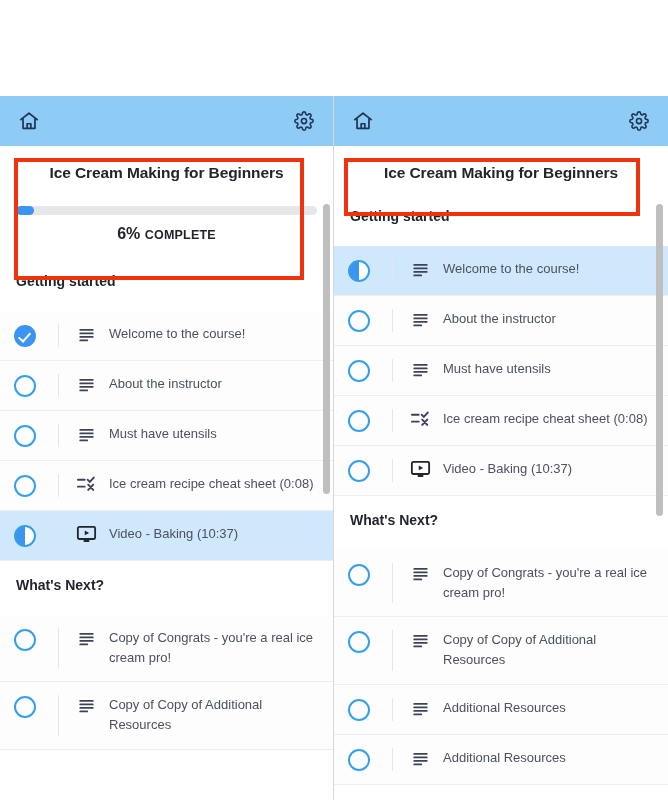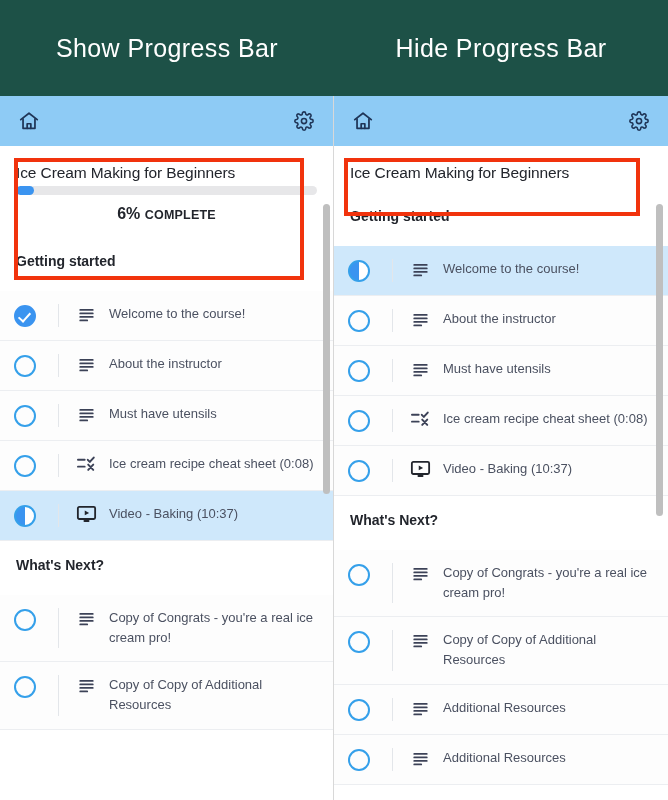--- a/index.html
+++ b/index.html
@@ -69,25 +69,26 @@
     overflow: hidden;
   }
 
   
   .course-block {
     background: #ffffff;
     padding: 18px 16px 14px 16px;
   }
   .course-title {
     font-size: 15.5px;
-    font-weight: 400;
+    font-weight: 700;
     color: #22252c;
     letter-spacing: -0.1px;
-  }
-  .progress-wrap { margin-top: 4px; }
+    text-align: center;
+  }
+  .progress-wrap { margin-top: 24px; }
   .progress-track {
     height: 9px;
     border-radius: 5px;
     background: #e7e7e9;
     overflow: hidden;
   }
   .progress-fill {
     height: 100%;
     border-radius: 5px;
     background: #3b94f0;
@@ -206,24 +207,20 @@
     background: #bfbfbf;
   }
   #scrollbar-left  { right: 3px; height: 290px; }
   #scrollbar-right { right: 5px; height: 312px; }
 </style>
 </head>
 <body>
 
 <div id="app">
 
-  <div class="top-header">
-    <div class="caption">Show Progress Bar</div>
-    <div class="caption">Hide Progress Bar</div>
-  </div>
 
   <div class="panels">
 
     <div class="panel left">
       <div class="app-bar">
         <div class="icon-btn">
           <svg width="22" height="22" viewBox="0 0 24 24" fill="none" stroke="#1f3557" stroke-width="1.9" stroke-linecap="round" stroke-linejoin="round">
             <path d="M3 10.5 12 3.5l9 7"></path>
               <path d="M5.5 9.8V20h13V9.8"></path>
               <path d="M10 20v-5h4v5"></path>

